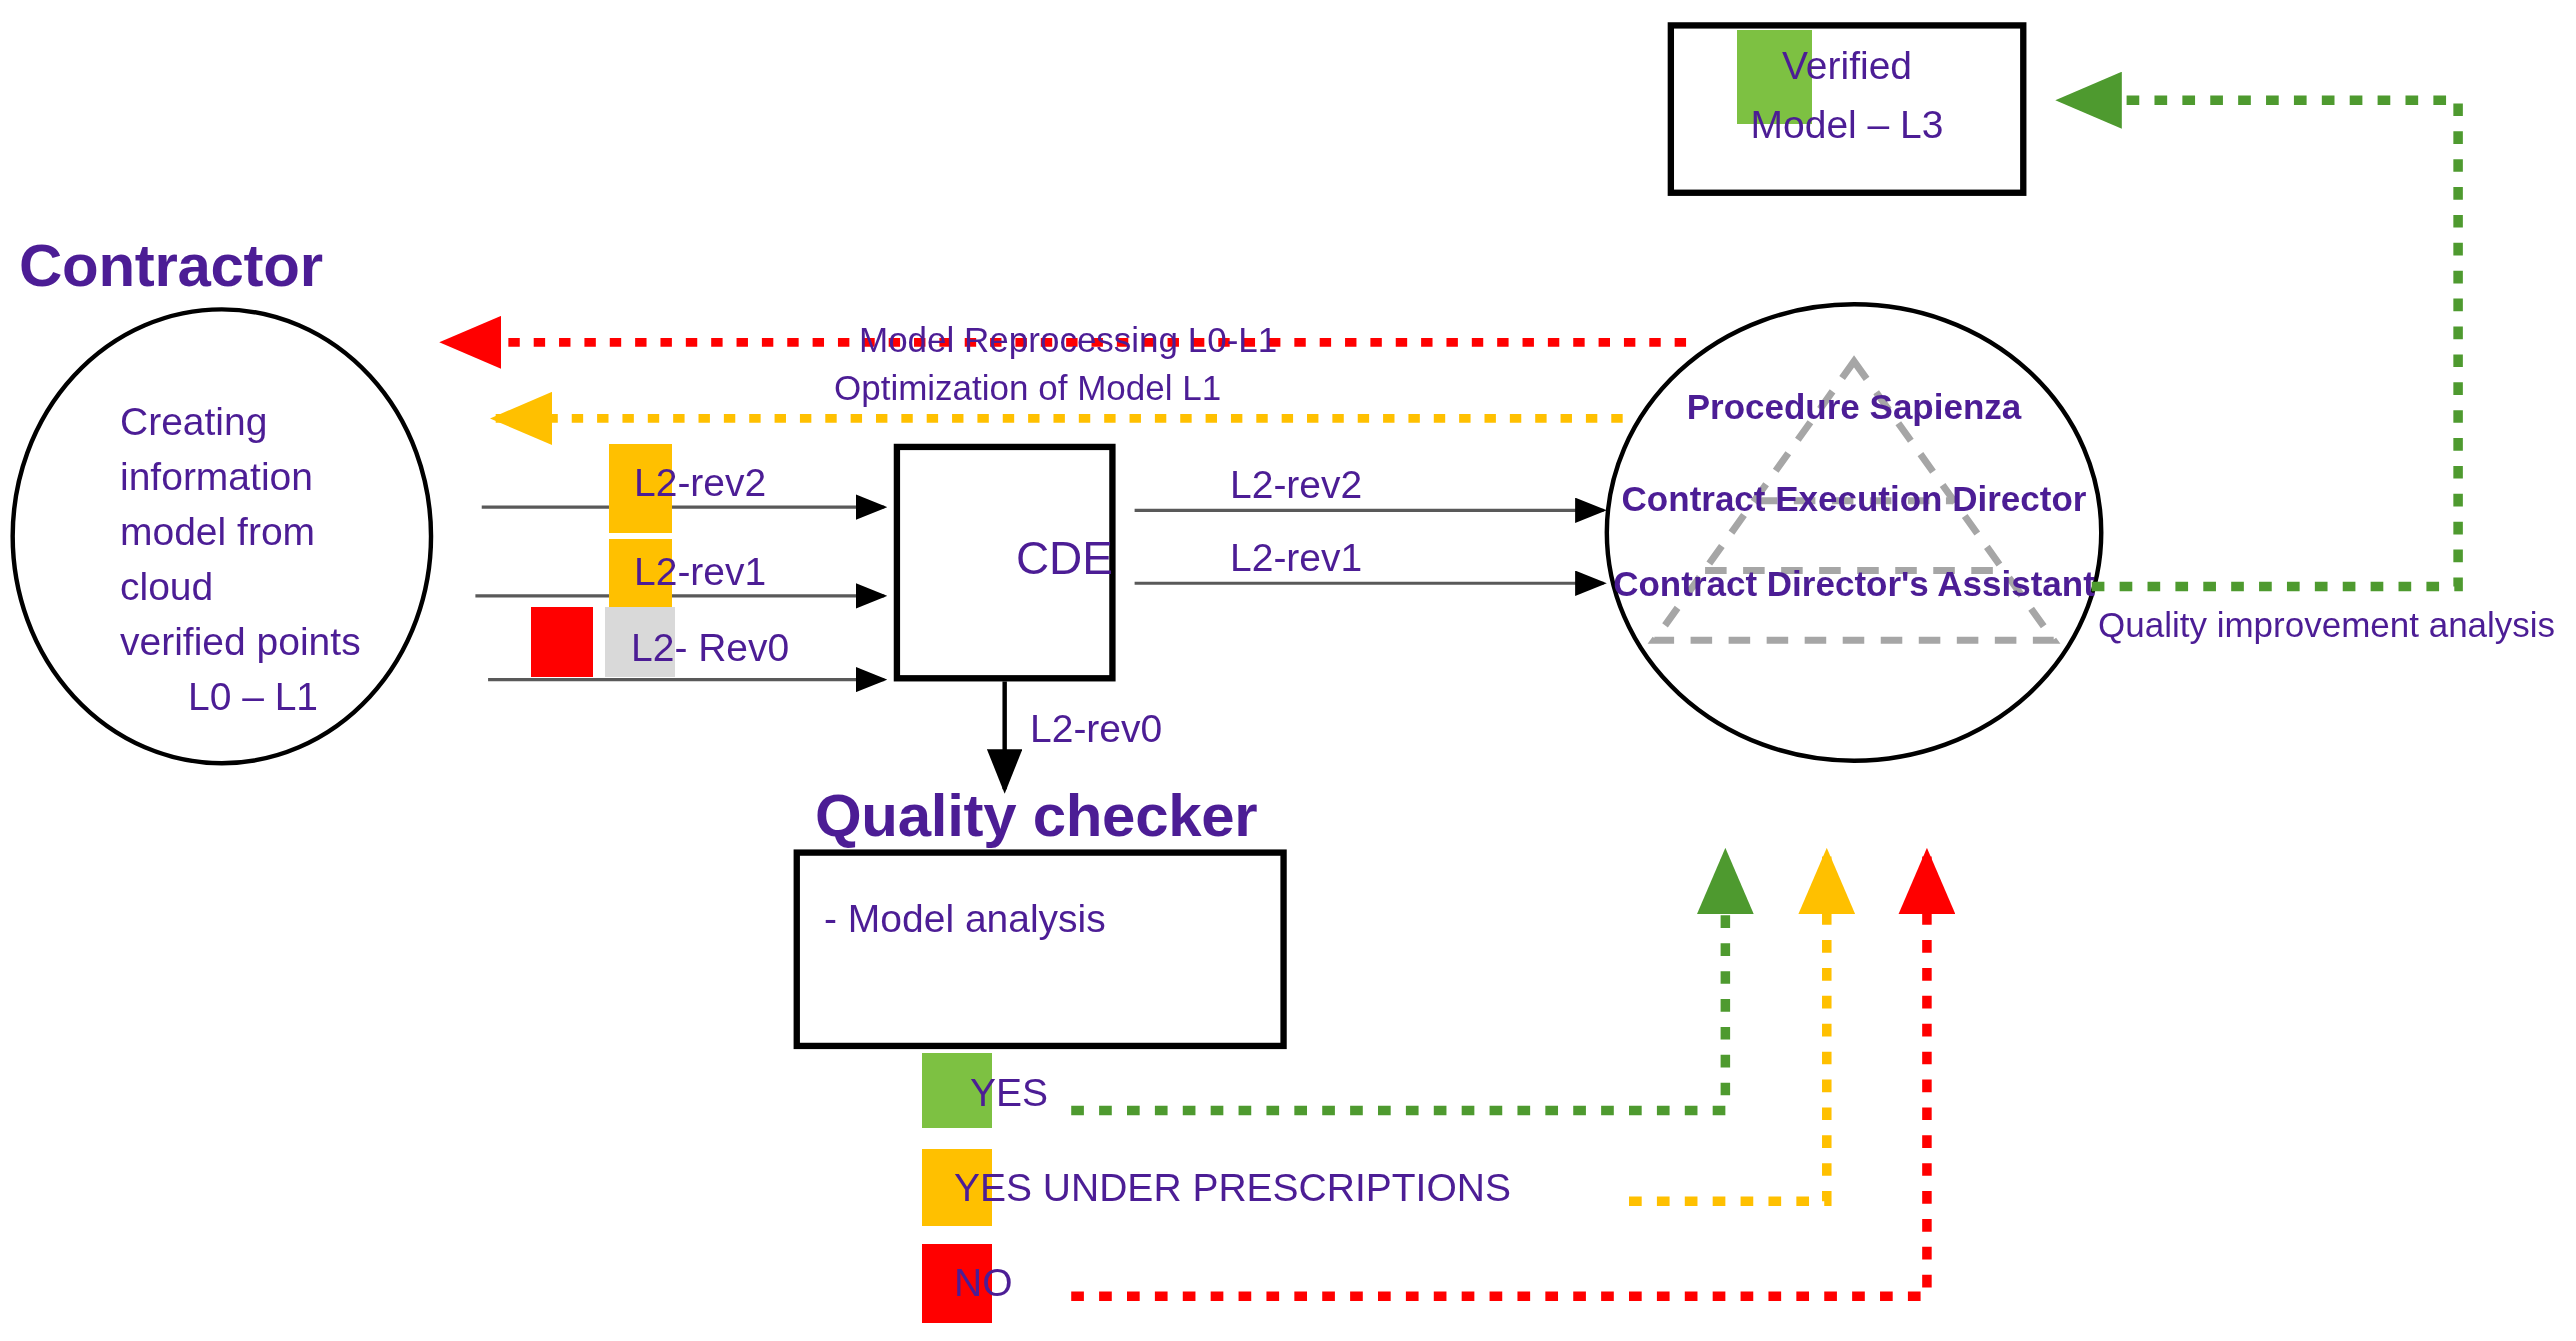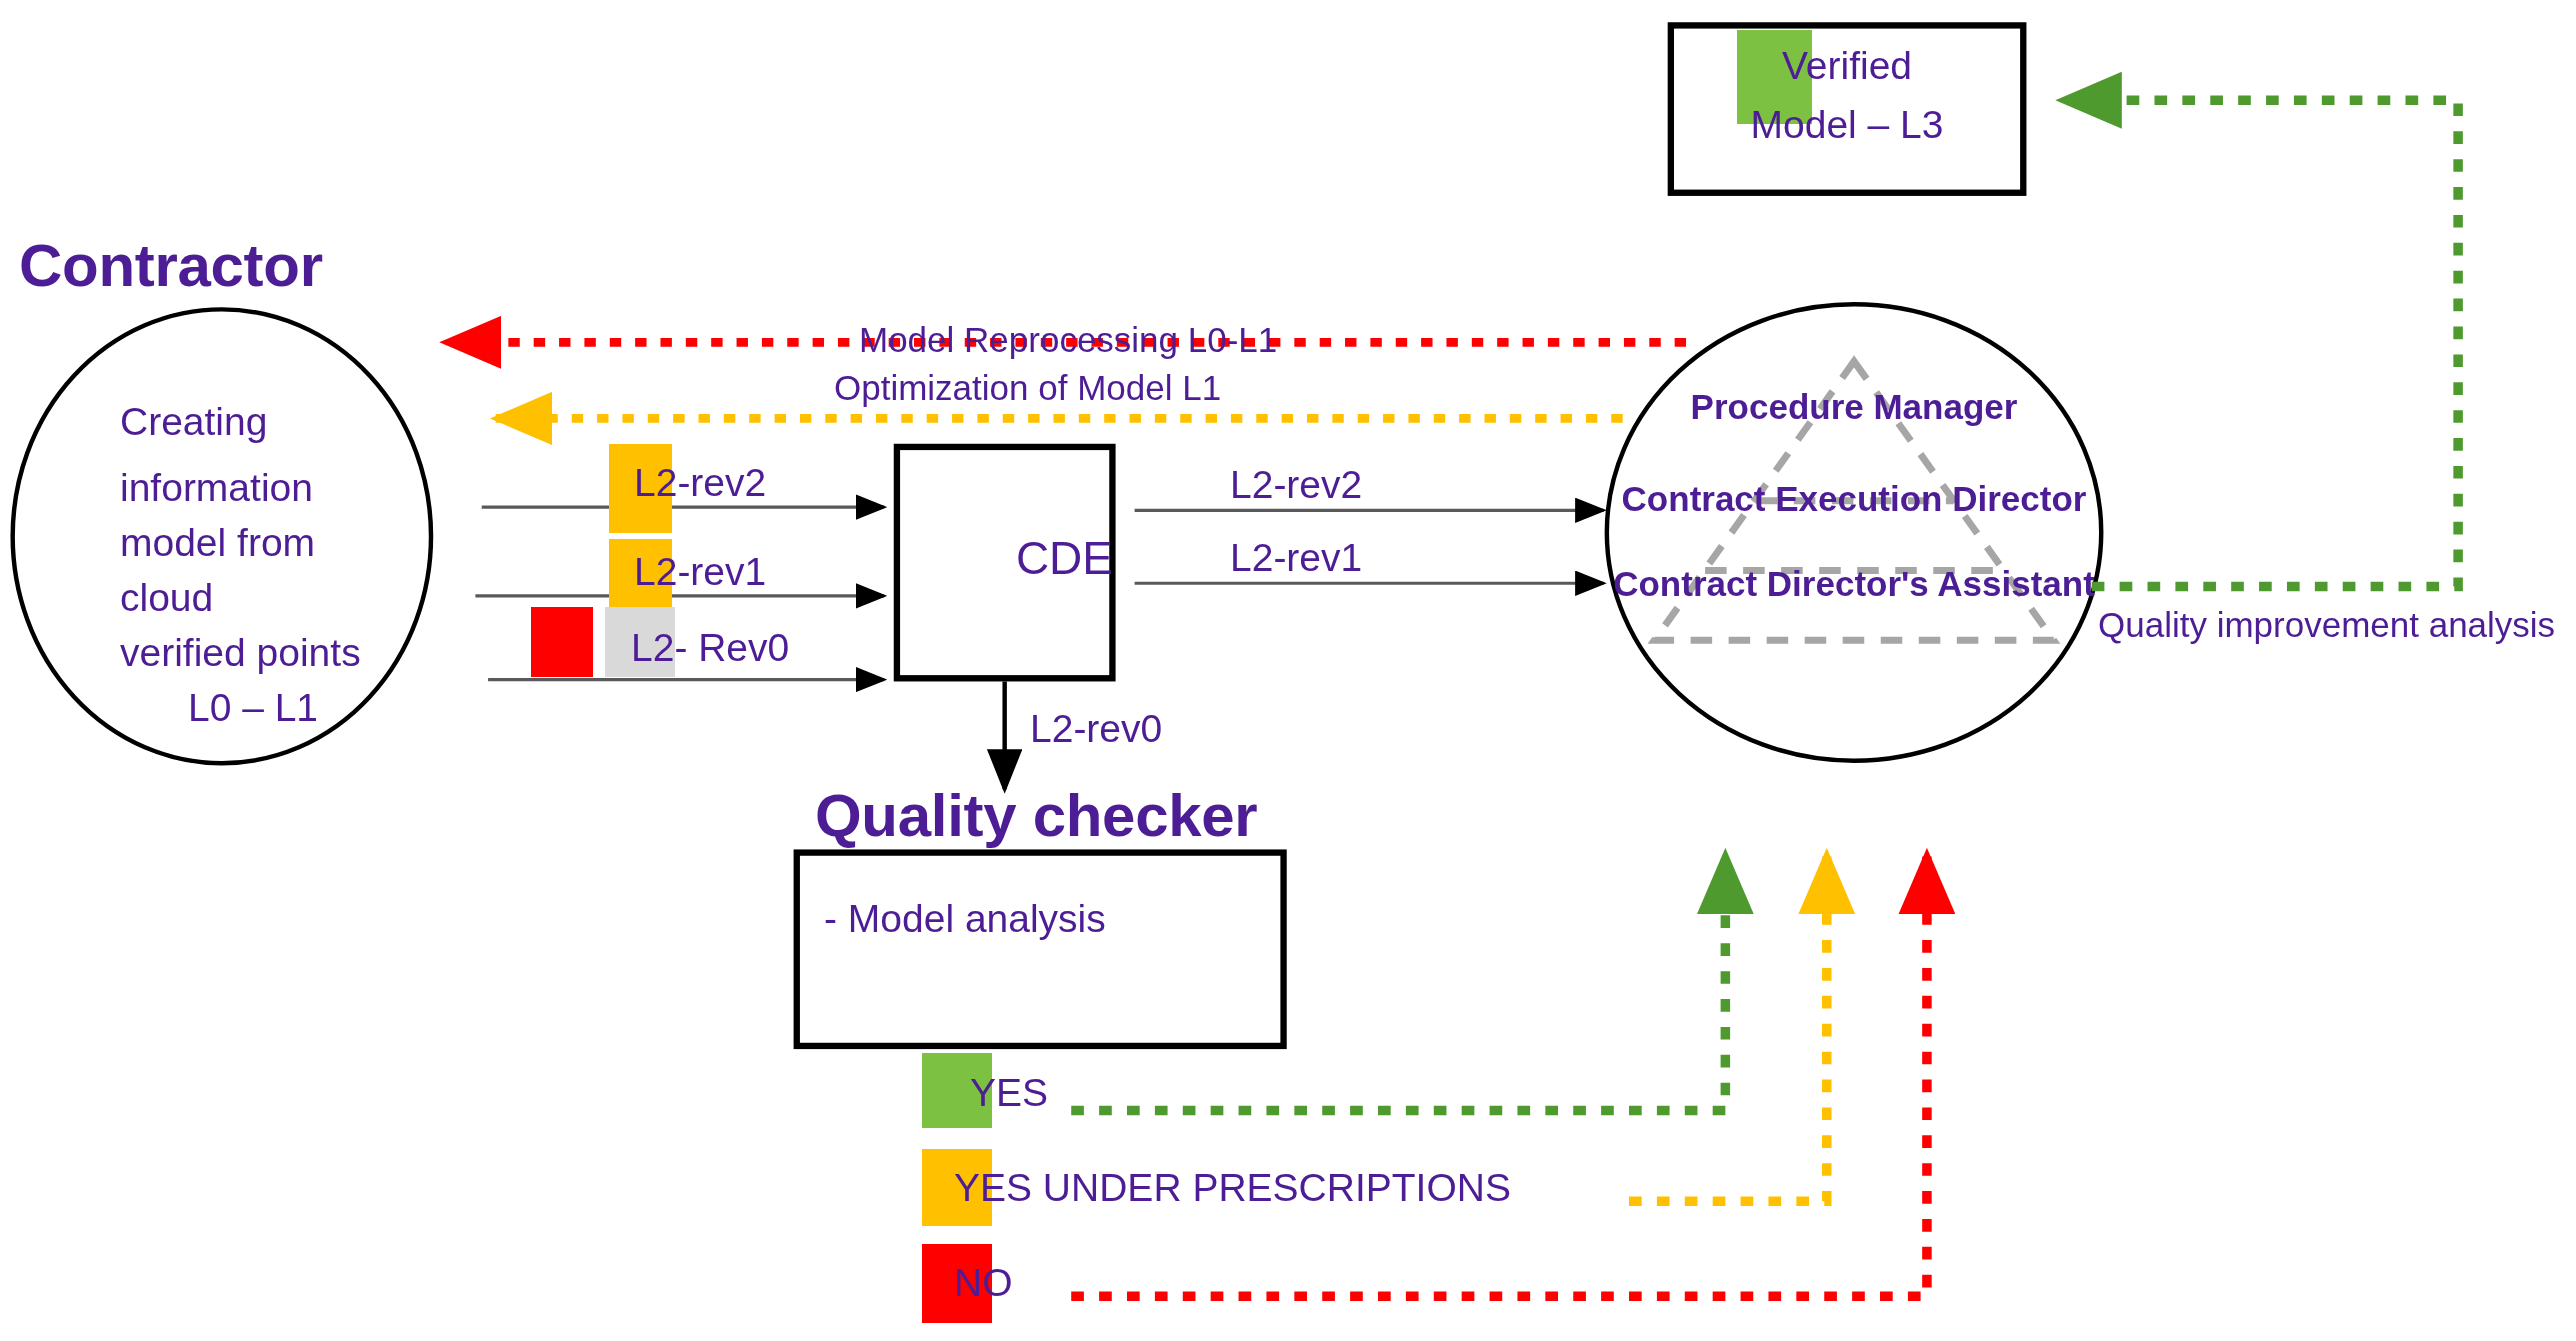--- a/index.html
+++ b/index.html
@@ -83,28 +83,28 @@
   <div class="swatch" style="left:922px;top:1149px;width:70px;height:77px;background:#FFC000;"></div>
   <div class="swatch" style="left:922px;top:1244px;width:70px;height:79px;background:#FF0000;"></div>
 
   <div class="txt heading" style="left:19px;top:231px;">Contractor</div>
 
 
   <div class="txt heading" style="left:815px;top:781px;">Quality checker</div>
 
   <div style="position:absolute;left:120px;top:394px;width:266px;">
     <div class="txt bodytxt" style="position:static;line-height:55px;">Creating</div>
-    <div class="txt bodytxt" style="position:static;line-height:55px;margin-top:11px;">information</div>
+    <div class="txt bodytxt" style="position:static;line-height:55px;">information</div>
     <div class="txt bodytxt" style="position:static;line-height:55px;">model from</div>
     <div class="txt bodytxt" style="position:static;line-height:55px;">cloud</div>
     <div class="txt bodytxt" style="position:static;line-height:55px;">verified points</div>
     <div class="txt bodytxt" style="position:static;line-height:55px;text-align:center;">L0 – L1</div>
   </div>
 
-  <div class="txt rolebold" style="left:1613px;top:387px;width:482px;">Procedure Manager</div>
+  <div class="txt rolebold" style="left:1613px;top:387px;width:482px;">Procedure Sapienza</div>
   <div class="txt rolebold" style="left:1613px;top:479px;width:482px;">Contract Execution Director</div>
   <div class="txt rolebold" style="left:1613px;top:564px;width:482px;">Contract Director's Assistant</div>
 
   <div class="txt" style="left:897px;top:531px;width:216px;text-align:right;font-size:46px;">CDE</div>
 
   <div class="txt bodytxt" style="left:1671px;top:44px;width:352px;text-align:center;">Verified</div>
   <div class="txt bodytxt" style="left:1671px;top:103px;width:352px;text-align:center;">Model – L3</div>
 
   <div class="txt bodytxt" style="left:824px;top:897px;">- Model analysis</div>
 

